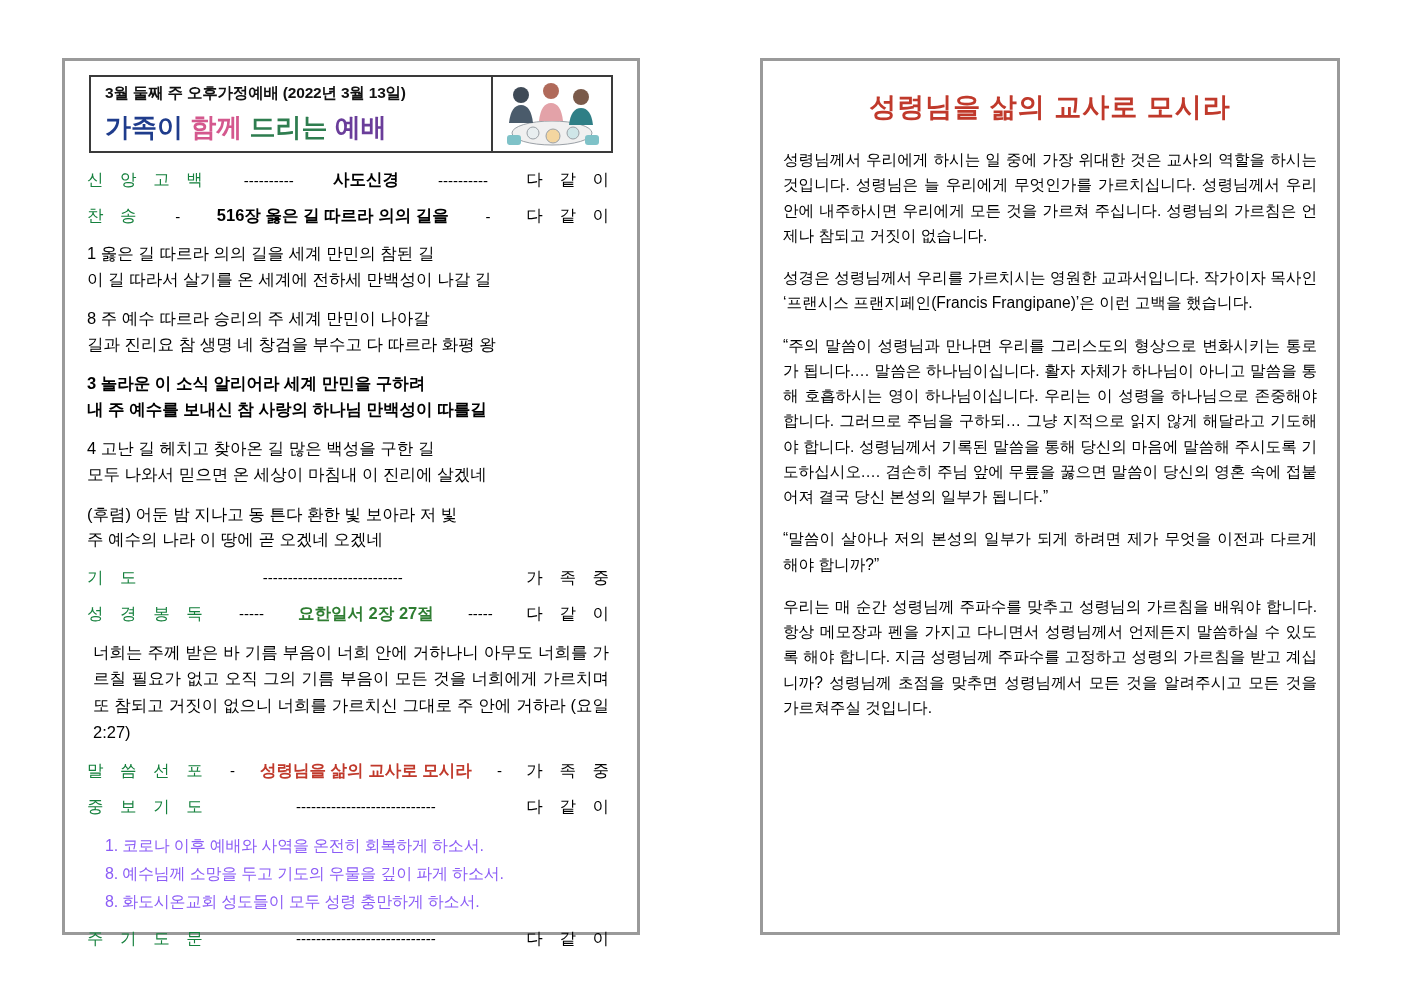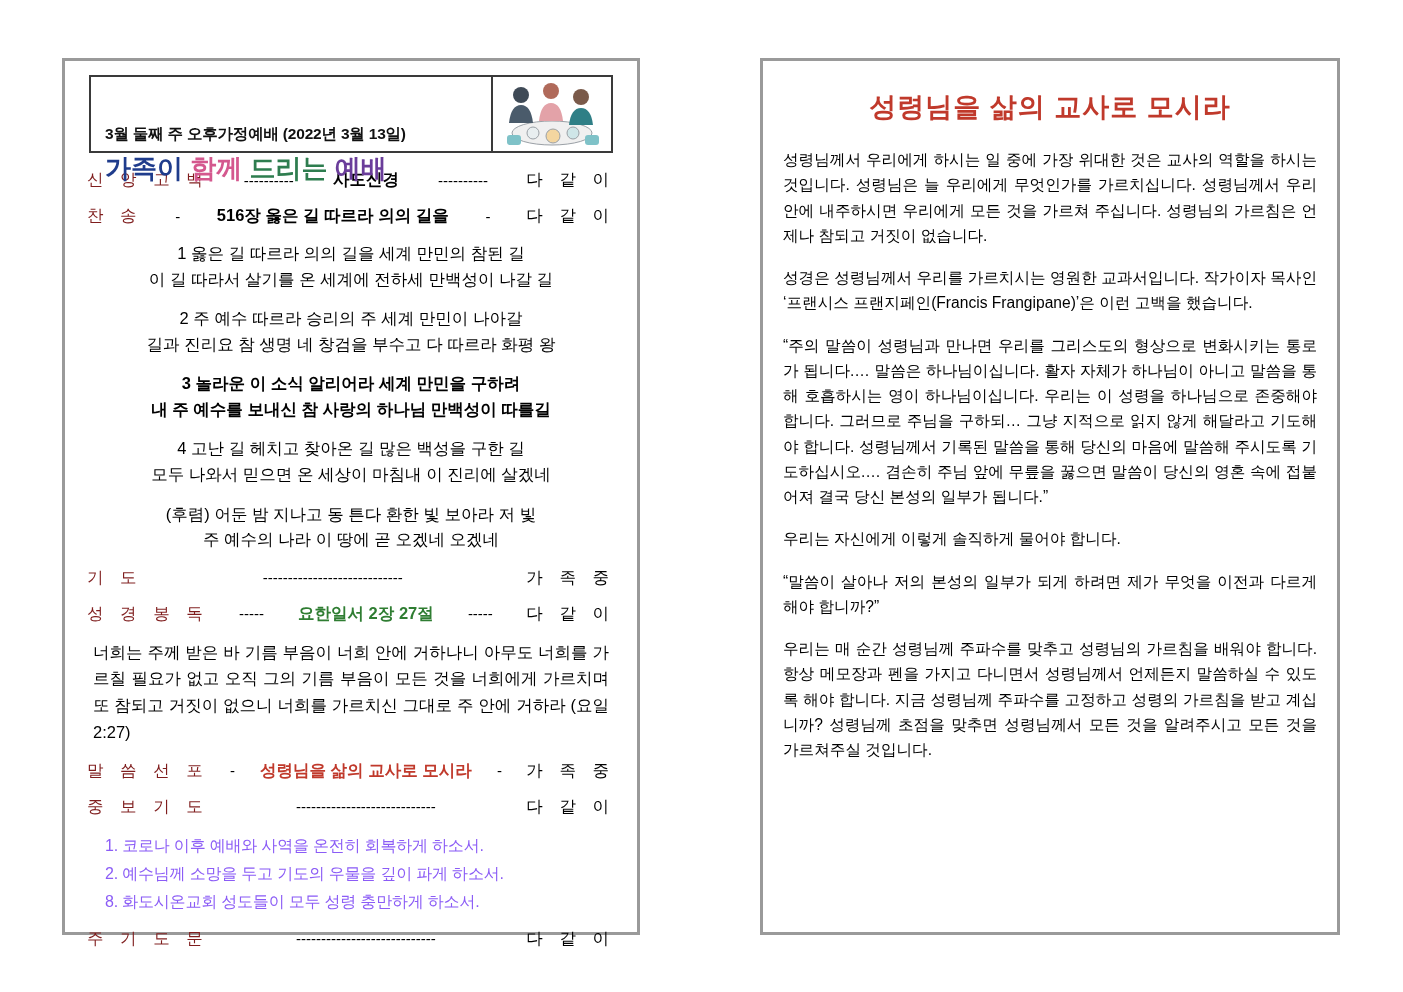--- a/index.html
+++ b/index.html
@@ -45,21 +45,20 @@
     height: 78px;
     margin: 0 8px 0 8px;
     box-sizing: border-box;
     display: flex;
     align-items: stretch;
   }
   .banner-text {
     flex: 1 1 auto;
     padding: 6px 0 0 14px;
     box-sizing: border-box;
-    margin-top: 41px;
   }
   .banner-line1 {
     font-size: 15.5px;
     font-weight: bold;
     color: #111;
     letter-spacing: -0.2px;
     white-space: nowrap;
   }
   .banner-line2 {
     margin-top: 6px;
@@ -87,21 +86,21 @@
   .ord-row {
     display: flex;
     align-items: center;
     font-size: 16.5px;
     margin: 0 0 14px 0;
     white-space: nowrap;
   }
   .ord-label {
     letter-spacing: 6px;
     flex: 0 0 auto;
-    color: #7f1d1d;
+    color: #15803d;
     text-align: right;
   }
   .ord-dash {
     flex: 1 1 auto;
     overflow: hidden;
     text-align: center;
     color: #000;
     font-size: 15px;
     letter-spacing: 0px;
     padding: 0 4px;
@@ -113,21 +112,21 @@
   }
   .ord-mid.green { color: #2f7d32; font-weight: bold; }
   .ord-mid.red   { color: #c0392b; font-weight: bold; }
   .ord-who {
     flex: 0 0 92px;
     text-align: right;
     letter-spacing: 6px;
   }
 
   .hymn {
-    text-align: center;
+    text-align: left;
     font-size: 16.5px;
     line-height: 1.55;
     margin: 0 0 14px 0;
   }
   .scripture {
     font-size: 16.5px;
     line-height: 1.62;
     margin: 0 6px 14px 6px;
     text-align: justify;
   }
@@ -208,21 +207,21 @@
     <div class="ord-row">
       <span class="ord-label">찬         송</span>
       <span class="ord-dash">-</span>
       <span class="ord-mid">516장 옳은 길 따르라 의의 길을</span>
       <span class="ord-dash">-</span>
       <span class="ord-who">다 같 이</span>
     </div>
 
     <div class="hymn" style="white-space:pre-line;">1 옳은 길 따르라 의의 길을 세계 만민의 참된 길
 이 길 따라서 살기를 온 세계에 전하세 만백성이 나갈 길</div>
-    <div class="hymn" style="white-space:pre-line;">2 주 예수 따르라 승리의 주 세계 만민이 나아갈
+    <div class="hymn" style="white-space:pre-line;">8 주 예수 따르라 승리의 주 세계 만민이 나아갈
 길과 진리요 참 생명 네 창검을 부수고 다 따르라 화평 왕</div>
     <div class="hymn" style="white-space:pre-line;font-weight:bold;">3 놀라운 이 소식 알리어라 세계 만민을 구하려
 내 주 예수를 보내신 참 사랑의 하나님 만백성이 따를길</div>
     <div class="hymn" style="white-space:pre-line;">4 고난 길 헤치고 찾아온 길 많은 백성을 구한 길
 모두 나와서 믿으면 온 세상이 마침내 이 진리에 살겠네</div>
     <div class="hymn" style="white-space:pre-line;">(후렴) 어둔 밤 지나고 동 튼다 환한 빛 보아라 저 빛
 주 예수의 나라 이 땅에 곧 오겠네 오겠네</div>
 
     <div class="ord-row">
       <span class="ord-label">기         도</span>
@@ -249,35 +248,34 @@
     </div>
 
     <div class="ord-row">
       <span class="ord-label">중 보 기 도</span>
       <span class="ord-dash">----------------------------</span>
       <span class="ord-who">다 같 이</span>
     </div>
 
     <div class="pray-list">
       <div>1. 코로나 이후 예배와 사역을 온전히 회복하게 하소서.</div>
-      <div>2. 예수님께 소망을 두고 기도의 우물을 깊이 파게 하소서.</div>
+      <div>8. 예수님께 소망을 두고 기도의 우물을 깊이 파게 하소서.</div>
       <div>8. 화도시온교회 성도들이 모두 성령 충만하게 하소서.</div>
     </div>
 
     <div class="ord-row">
       <span class="ord-label">주 기 도 문</span>
       <span class="ord-dash">----------------------------</span>
       <span class="ord-who">다 같 이</span>
     </div>
 
   </div>
 </div>
 
 <div class="panel" id="right-panel">
   <div class="r-title">성령님을 삶의 교사로 모시라</div>
 
   <div class="r-para">성령님께서 우리에게 하시는 일 중에 가장 위대한 것은 교사의 역할을 하시는 것입니다. 성령님은 늘 우리에게 무엇인가를 가르치십니다. 성령님께서 우리 안에 내주하시면 우리에게 모든 것을 가르쳐 주십니다. 성령님의 가르침은 언제나 참되고 거짓이 없습니다.</div>
   <div class="r-para">성경은 성령님께서 우리를 가르치시는 영원한 교과서입니다. 작가이자 목사인 ‘프랜시스 프랜지페인(Francis Frangipane)’은 이런 고백을 했습니다.</div>
   <div class="r-para">“주의 말씀이 성령님과 만나면 우리를 그리스도의 형상으로 변화시키는 통로가 됩니다.… 말씀은 하나님이십니다. 활자 자체가 하나님이 아니고 말씀을 통해 호흡하시는 영이 하나님이십니다. 우리는 이 성령을 하나님으로 존중해야 합니다. 그러므로 주님을 구하되… 그냥 지적으로 읽지 않게 해달라고 기도해야 합니다. 성령님께서 기록된 말씀을 통해 당신의 마음에 말씀해 주시도록 기도하십시오.… 겸손히 주님 앞에 무릎을 꿇으면 말씀이 당신의 영혼 속에 접붙어져 결국 당신 본성의 일부가 됩니다.”</div>
-  <div class="r-para">우리는 자신에게 이렇게 솔직하게 물어야 합니다.</div>
   <div class="r-para">“말씀이 살아나 저의 본성의 일부가 되게 하려면 제가 무엇을 이전과 다르게 해야 합니까?”</div>
   <div class="r-para">우리는 매 순간 성령님께 주파수를 맞추고 성령님의 가르침을 배워야 합니다. 항상 메모장과 펜을 가지고 다니면서 성령님께서 언제든지 말씀하실 수 있도록 해야 합니다. 지금 성령님께 주파수를 고정하고 성령의 가르침을 받고 계십니까? 성령님께 초점을 맞추면 성령님께서 모든 것을 알려주시고 모든 것을 가르쳐주실 것입니다.</div>
 </div>
 
 </body></html>

